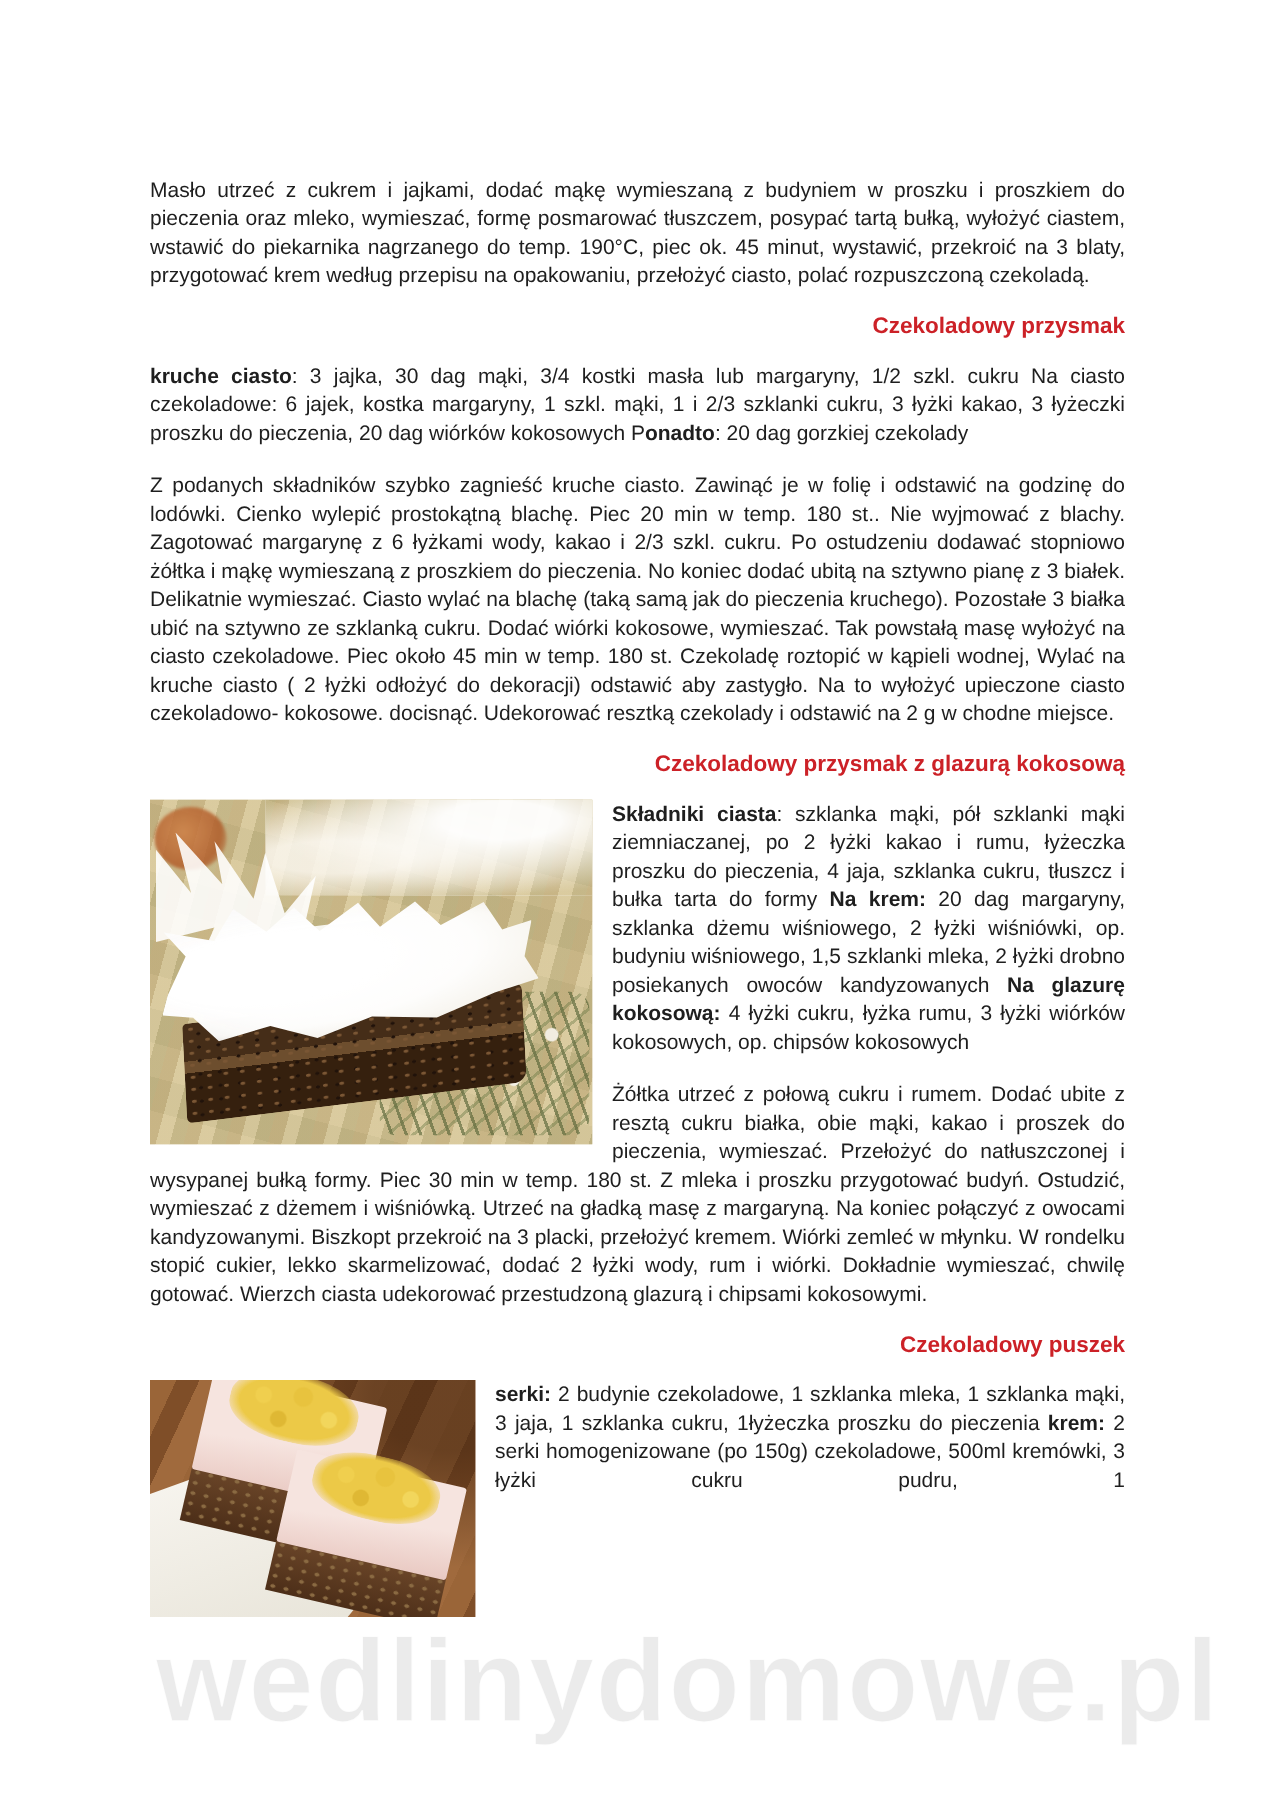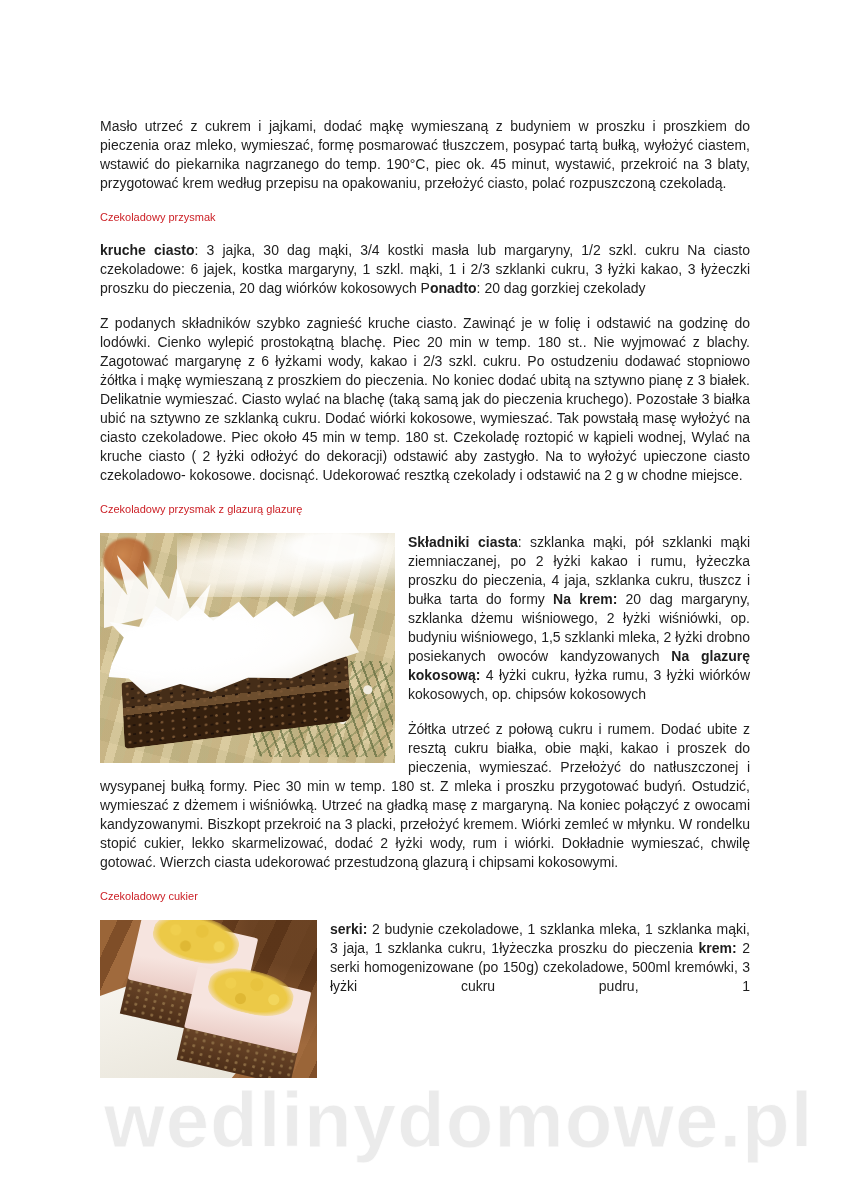--- a/index.html
+++ b/index.html
@@ -2,21 +2,21 @@
 <html lang="pl" style="--accent: #cc2127; --text: #1e1e1e;"><head>
 <meta charset="utf-8">
 <style>
   :root{ --accent:#cc2127; --text:#1e1e1e; }
   html,body{margin:0;padding:0;background:#fff;}
   .page{position:relative;width:849px;height:1200px;background:#fff;overflow:hidden;
         font-family:"Liberation Sans",sans-serif;color:var(--text);}
   .content{position:absolute;left:100px;top:117px;width:650px;}
   .para{margin:0 0 16px 0;font-size:14px;line-height:19px;text-align:justify;color:var(--text);}
   .para b{font-weight:700;margin-top:44px;}
-  .rtitle{margin:0 0 15px 0;font-size:11px;line-height:17px;font-weight:400;color:var(--accent);}
+  .rtitle{margin:0 0 15px 0;font-size:15px;line-height:17px;font-weight:700;color:var(--accent);text-align:right;}
   .force-just{text-align:justify;text-align-last:justify;}
   .clearfix::after{content:"";display:block;clear:both;}
 
   
   .photo{float:left;position:relative;overflow:hidden;margin:0 13px 6px 0;}
   .photo1{width:295px;height:230px;}
   .p1-cloth{position:absolute;inset:0;
     background:
       repeating-linear-gradient(105deg, rgba(176,152,100,.38) 0 9px, rgba(224,210,168,.38) 9px 18px, rgba(158,148,96,.30) 18px 27px),
       repeating-linear-gradient(15deg, rgba(214,194,142,.45) 0 22px, rgba(188,172,118,.45) 22px 44px),
@@ -90,39 +90,39 @@
   <div class="content">
 
     <p class="para">Masło utrzeć z cukrem i jajkami, dodać mąkę wymieszaną z budyniem w proszku i proszkiem do pieczenia oraz mleko, wymieszać, formę posmarować tłuszczem, posypać tartą bułką, wyłożyć ciastem, wstawić do piekarnika nagrzanego do temp. 190°C, piec ok. 45 minut, wystawić, przekroić na 3 blaty, przygotować krem według przepisu na opakowaniu, przełożyć ciasto, polać rozpuszczoną czekoladą.</p>
 
     <h2 class="rtitle">Czekoladowy przysmak</h2>
 
     <p class="para"><b>kruche ciasto</b><span>: 3 jajka, 30 dag mąki, 3/4 kostki masła lub margaryny, 1/2 szkl. cukru Na ciasto czekoladowe: 6 jajek, kostka margaryny, 1 szkl. mąki, 1 i 2/3 szklanki cukru, 3 łyżki kakao, 3 łyżeczki proszku do pieczenia, 20 dag wiórków kokosowych P</span><b>onadto</b><span>: 20 dag gorzkiej czekolady</span></p>
 
     <p class="para">Z podanych składników szybko zagnieść kruche ciasto. Zawinąć je w folię i odstawić na godzinę do lodówki. Cienko wylepić prostokątną blachę. Piec 20 min w temp. 180 st.. Nie wyjmować z blachy. Zagotować margarynę z 6 łyżkami wody, kakao i 2/3 szkl. cukru. Po ostudzeniu dodawać stopniowo żółtka i mąkę wymieszaną z proszkiem do pieczenia. No koniec dodać ubitą na sztywno pianę z 3 białek. Delikatnie wymieszać. Ciasto wylać na blachę (taką samą jak do pieczenia kruchego). Pozostałe 3 białka ubić na sztywno ze szklanką cukru. Dodać wiórki kokosowe, wymieszać. Tak powstałą masę wyłożyć na ciasto czekoladowe. Piec około 45 min w temp. 180 st. Czekoladę roztopić w kąpieli wodnej, Wylać na kruche ciasto ( 2 łyżki odłożyć do dekoracji) odstawić aby zastygło. Na to wyłożyć upieczone ciasto czekoladowo- kokosowe. docisnąć. Udekorować resztką czekolady i odstawić na 2 g w chodne miejsce.</p>
 
-    <h2 class="rtitle">Czekoladowy przysmak z glazurą glazurę</h2>
+    <h2 class="rtitle">Czekoladowy przysmak z glazurą kokosową</h2>
 
     <div class="clearfix">
       <div class="photo photo1">
         <div class="p1-cloth"></div>
         <div class="p1-plate"></div>
         <div class="p1-orange"></div>
         <div class="p1-needles"></div>
         <div class="p1-shavings"></div>
         <div class="p1-cake">
           <div class="p1-front"></div>
           <div class="p1-coconut"></div>
         </div>
       </div>
       <p class="para"><b>Składniki ciasta</b><span>: szklanka mąki, pół szklanki mąki ziemniaczanej, po 2 łyżki kakao i rumu, łyżeczka proszku do pieczenia, 4 jaja, szklanka cukru, tłuszcz i bułka tarta do formy </span><b>Na krem:</b><span> 20 dag margaryny, szklanka dżemu wiśniowego, 2 łyżki wiśniówki, op. budyniu wiśniowego, 1,5 szklanki mleka, 2 łyżki drobno posiekanych owoców kandyzowanych </span><b>Na glazurę kokosową:</b><span> 4 łyżki cukru, łyżka rumu, 3 łyżki wiórków kokosowych, op. chipsów kokosowych</span></p>
       <p class="para">Żółtka utrzeć z połową cukru i rumem. Dodać ubite z resztą cukru białka, obie mąki, kakao i proszek do pieczenia, wymieszać. Przełożyć do natłuszczonej i wysypanej bułką formy. Piec 30 min w temp. 180 st. Z mleka i proszku przygotować budyń. Ostudzić, wymieszać z dżemem i wiśniówką. Utrzeć na gładką masę z margaryną. Na koniec połączyć z owocami kandyzowanymi. Biszkopt przekroić na 3 placki, przełożyć kremem. Wiórki zemleć w młynku. W rondelku stopić cukier, lekko skarmelizować, dodać 2 łyżki wody, rum i wiórki. Dokładnie wymieszać, chwilę gotować. Wierzch ciasta udekorować przestudzoną glazurą i chipsami kokosowymi.</p>
     </div>
 
-    <h2 class="rtitle">Czekoladowy cukier</h2>
+    <h2 class="rtitle">Czekoladowy puszek</h2>
 
     <div class="clearfix">
       <div class="photo photo2">
         <div class="p2-wood"></div>
         <div class="p2-plate"></div>
         <div class="p2-piece p2-piece1">
           <div class="pp-base"></div>
           <div class="pp-cream"></div>
           <div class="pp-yellow"></div>
         </div>

